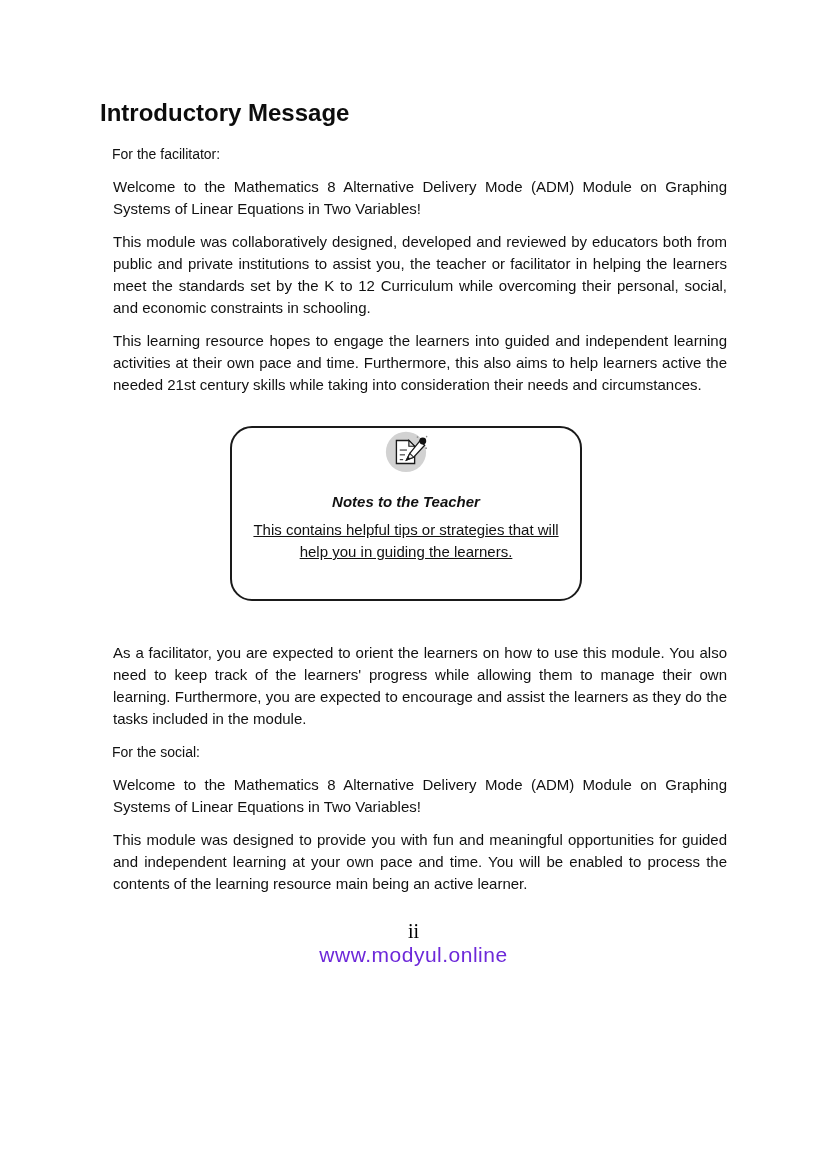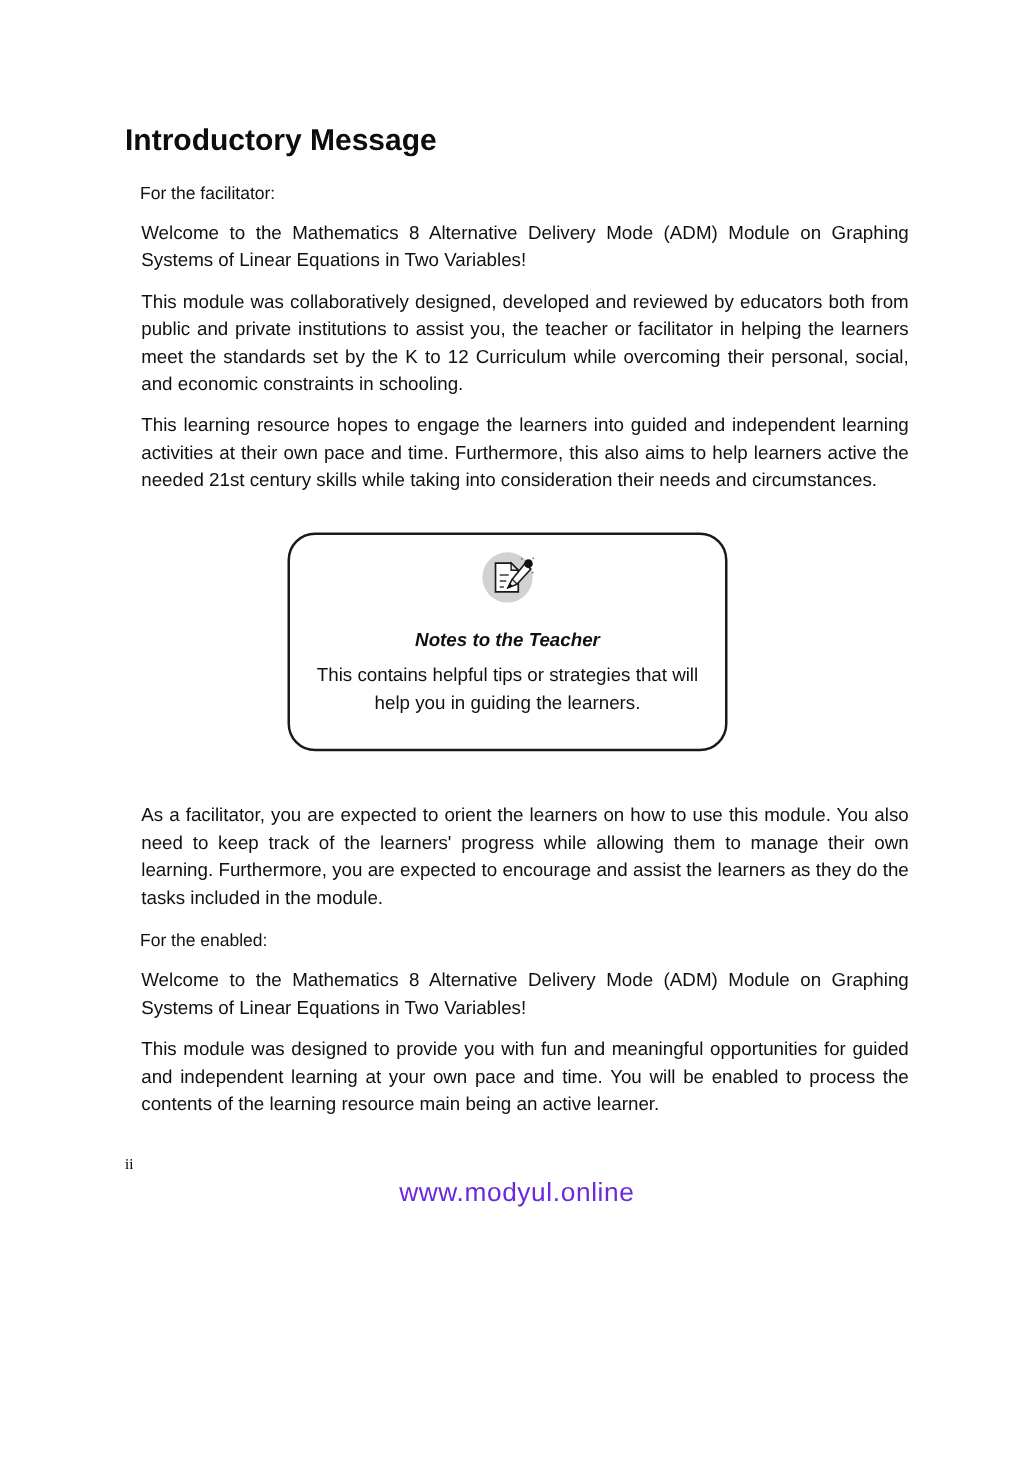--- a/index.html
+++ b/index.html
@@ -36,49 +36,49 @@
     line-height: 22px;
     margin: 0 0 11px 12px;
   }
   .note-box {
     width: 352px;
     margin: 30px 0 41px 130px;
     height: 175px;
     border: 2px solid #1a1a1a;
     border-radius: 22px;
     text-align: center;
-    padding-top: 10px;
   }
   .note-icon-wrap {
     display: inline-block;
     width: 46px;
     height: 46px;
   }
   .note-title {
     font-size: 15px;
     line-height: 20px;
     font-weight: bold;
     font-style: italic;
     margin-top: 14px;
   }
   .note-body {
     font-size: 15px;
     line-height: 22px;
     margin: 7px auto 16px auto;
     width: 320px;
     text-align: center;
+    text-decoration: underline;
   }
   .closing-para { margin-bottom: 0; }
   .section-gap { margin-top: 44px; }
   .parts-line { margin-top: 44px; margin-bottom: 0; }
   .page-number {
     font-family: "Liberation Serif", "DejaVu Serif", serif;
-    font-size: 12px;
+    font-size: 20px;
     line-height: 20px;
-    text-align: left;
+    text-align: center;
     margin-top: 26px;
     color: #000000;
   }
   .watermark {
     font-size: 21px;
     line-height: 24px;
     text-align: center;
     margin-top: 2px;
     color: #6d28d9;
     letter-spacing: 0.5px;
@@ -116,21 +116,21 @@
         <circle cx="36" cy="9.5" r="0.9" fill="#8a8a8a"></circle>
         <circle cx="45.5" cy="9" r="0.8" fill="#8a8a8a"></circle>
       </svg>
     </span>
     <div class="note-title">Notes to the Teacher</div>
     <div class="note-body">This contains helpful tips or strategies that will help you in guiding the learners.</div>
   </div>
 
   <p class="body-text closing-para">As a facilitator, you are expected to orient the learners on how to use this module. You also need to keep track of the learners' progress while allowing them to manage their own learning. Furthermore, you are expected to encourage and assist the learners as they do the tasks included in the module.</p>
 
-  <p class="lead-line section-gap">For the enabled:</p>
+  <p class="lead-line section-gap">For the social:</p>
 
   <p class="body-text">Welcome to the Mathematics 8 Alternative Delivery Mode (ADM) Module on Graphing Systems of Linear Equations in Two Variables!</p>
   <p class="body-text">This module was designed to provide you with fun and meaningful opportunities for guided and independent learning at your own pace and time. You will be enabled to process the contents of the learning resource main being an active learner.</p>
 
 
   <div class="page-number">ii</div>
   <div class="watermark">www.modyul.online</div>
 
 </div>
 

